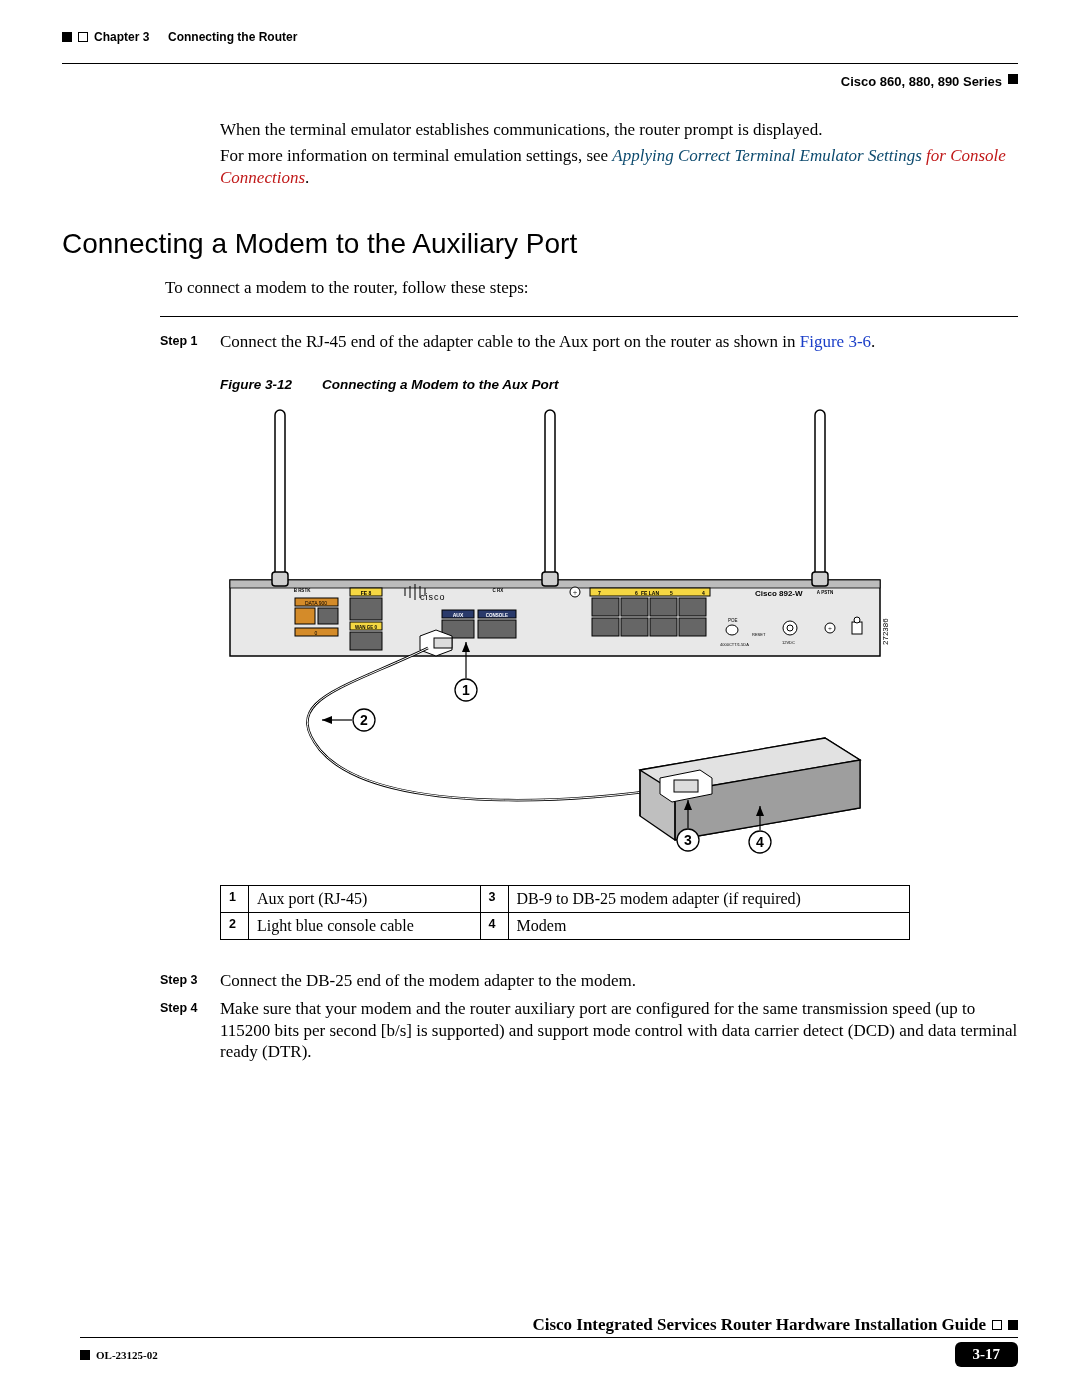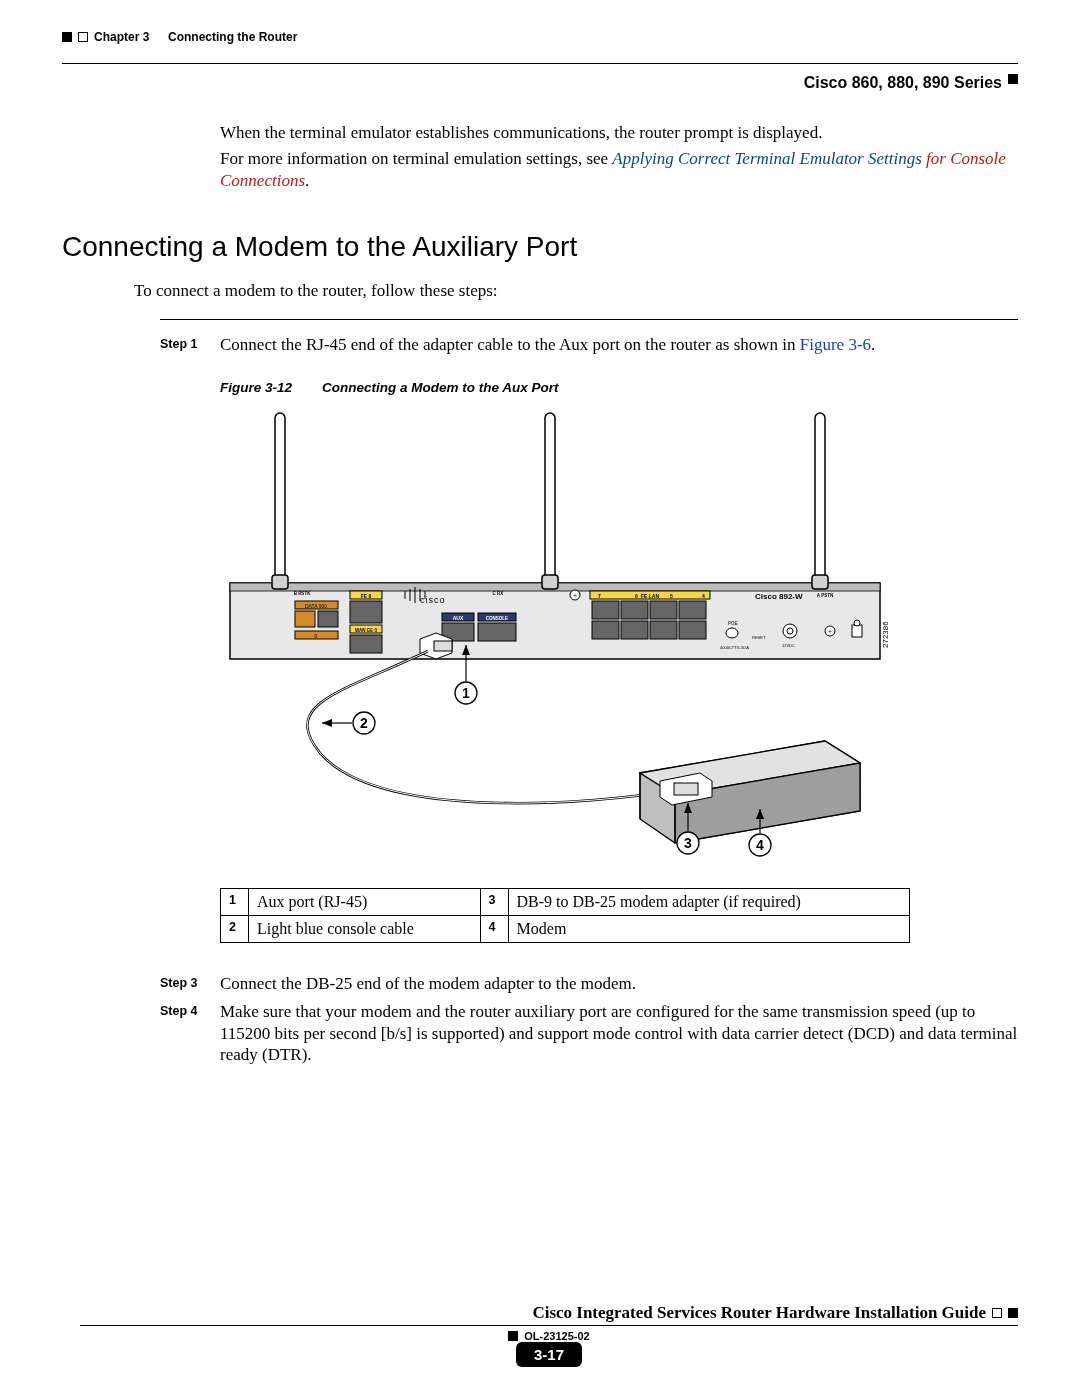--- a/index.html
+++ b/index.html
@@ -21,34 +21,34 @@
     font-size: 12px;
     font-weight: bold;
     margin-bottom: 19px;
   }
   .header-left { display: flex; align-items: center; gap: 6px; }
   .square-black { width: 10px; height: 10px; background: #000; display: inline-block; }
   .square-outline { width: 10px; height: 10px; border: 1.5px solid #000; display: inline-block; background:#fff; }
   .header-rule { border: none; border-top: 1.5px solid #000; margin: 0 0 10px 0; }
   .sub-header-row {
     display: flex; justify-content: flex-end;
-    font-family: Arial, Helvetica, sans-serif; font-size: 16px; font-weight: bold;
+    font-family: Arial, Helvetica, sans-serif; font-size: 13px; font-weight: bold;
     margin-bottom: 30px;
   }
   .body-block { margin-left: 158px; margin-right: 0; }
   .para { margin-bottom: 4px; line-height: 1.28; }
   .italic-link { color: #0c4a6e; font-style: italic; }
   .italic-link-red { color: #c01818; font-style: italic; }
   h2.section {
     font-family: Arial, Helvetica, sans-serif;
     font-size: 28px;
     font-weight: normal;
     margin: 40px 0 18px 0;
   }
-  .intro { margin-left: 72px; margin-bottom: 18px; }
+  .intro { margin-left: 103px; margin-bottom: 18px; }
   .thin-rule { border: none; border-top: 1px solid #000; margin: 0 0 14px 0; margin-left:98px; }
   .step-row { display: flex; margin-left: 98px; margin-bottom: 6px; align-items: flex-start; }
   .step-label {
     flex: 0 0 60px;
     font-family: Arial, Helvetica, sans-serif;
     font-size: 12.5px; font-weight: bold;
     padding-top: 3px;
   }
   .step-text { flex: 1; line-height: 1.28; }
   .fig-link { color: #1a3ec8; }
@@ -76,21 +76,21 @@
   }
   .footer {
     position: absolute; bottom: 30px; left: 80px; right: 62px;
   }
   .footer-rule { border: none; border-top: 1.5px solid #000; margin-bottom: 4px; }
   .footer-title { font-weight: bold; }
   .page-badge {
     background: #000; color: #fff; font-weight: bold;
     padding: 4px 18px; font-size: 15px; border-radius: 6px;
   }
-  .footer-bottom-row { display:flex; justify-content:space-between; align-items:center; margin-top:2px; font-family: Liberation Sans, sans-serif; font-size: 11px; font-weight:bold;flex-direction:column;}
+  .footer-bottom-row { display:flex; justify-content:space-between; align-items:center; margin-top:2px; font-family: Liberation Serif, serif; font-size: 11px; font-weight:bold;}
   .callout-circ {
     font-family: Arial, Helvetica, sans-serif; font-weight:bold; font-size:14px;
   }
 </style>
 </head>
 <body>
 
 <div class="page">
 
   <div class="header-row">

